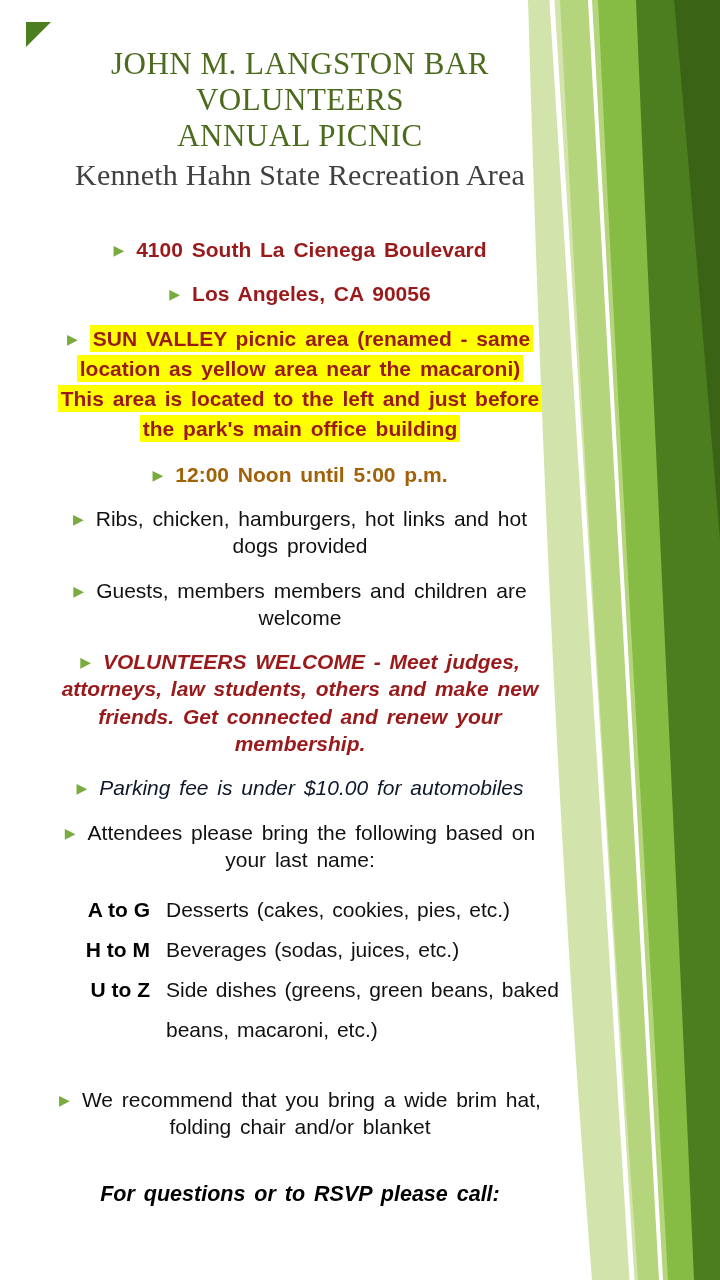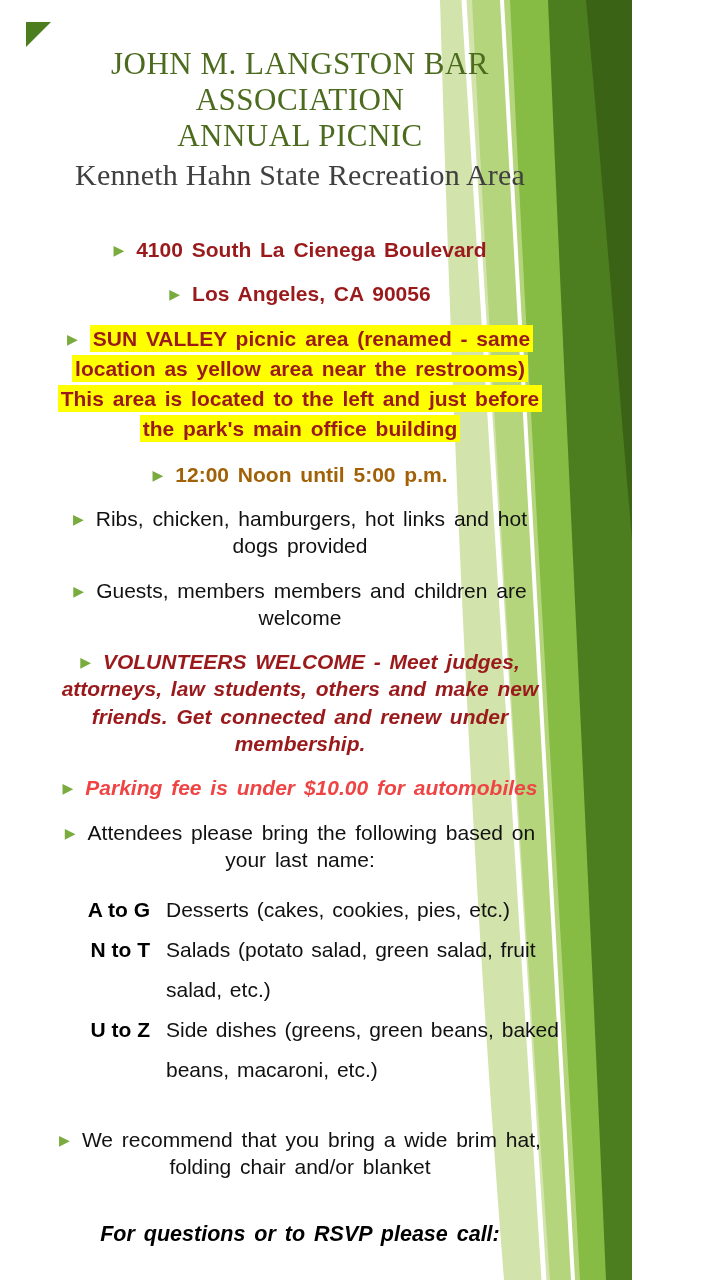--- a/index.html
+++ b/index.html
@@ -3,21 +3,21 @@
 <meta charset="utf-8">
 <style>
   * { box-sizing: border-box; }
   html,body { margin:0; padding:0; }
   body {
     width:720px; height:1280px;
     background:#ffffff;
     font-family:"Liberation Sans", sans-serif;
     color:#1a1a1a;
   }
-  .page { position:relative; width:632px; height:1280px; overflow:hidden; background:#fff; }
+  .page { position:relative; width:720px; height:1280px; overflow:hidden; background:#fff; }
 
   .swoosh { position:absolute; top:0; right:0; width:720px; height:1280px; pointer-events:none; }
   .corner-accent { position:absolute; top:22px; left:26px; pointer-events:none; }
 
   .content { position:absolute; top:0; left:0; width:600px; }
 
   .title-block { margin-top:46px; text-align:center; }
   .title-line {
     font-family:"Liberation Serif", serif;
     color:#4c6b1f; font-size:31px; line-height:1.16; letter-spacing:0.5px;
@@ -33,21 +33,21 @@
     margin:17px 0; padding:0 54px; word-spacing:3px;
   }
   .marker {
     font-size:14px; margin-right:12px; display:inline-block;
     position:relative; top:-2px; color:#7aab3e; font-style:normal;
   }
   .red-bold  { color:#9a1a1c; font-weight:bold; }
   .red-bi    { color:#9a1a1c; font-weight:bold; font-style:italic; }
   .blk-bold  { color:#a16207; font-weight:bold; }
   .blk       { color:#111; }
-  .blk-bi    { color:#ef4444; font-weight:bold; font-style:italic; }
+  .blk-bi    { color:#0f172a; font-weight:normal; font-style:italic; }
   .hl-text {
     background:#ffff00; color:#9a1a1c; font-weight:bold;
     padding:2px 3px; box-decoration-break:clone; -webkit-box-decoration-break:clone;
   }
   .item-highlight { line-height:1.42; }
 
   .bring { margin:6px 0 8px 48px; font-size:21px; }
   .bring-row { display:grid; grid-template-columns:102px 1fr; line-height:1.9; }
   .bring-range { font-weight:bold; color:#000;text-align:right; }
   .bring-item  { color:#111; max-width:412px; word-spacing:2px;margin-left:16px; }
@@ -73,71 +73,71 @@
   </svg>
 
   <svg class="corner-accent" width="26" height="26" viewBox="0 0 26 26" aria-hidden="true">
     <polygon points="0,0 25,0 0,25" fill="#4c7d1f"></polygon>
   </svg>
 
   <div class="content">
 
     <div class="title-block">
       <div class="title-line">JOHN M. LANGSTON BAR</div>
-      <div class="title-line">ASSOCIATION</div>
+      <div class="title-line">VOLUNTEERS</div>
       <div class="title-line">ANNUAL PICNIC</div>
       <div class="venue">Kenneth Hahn State Recreation Area</div>
     </div>
 
     <div class="bullets">
 
       <div class="b-item">
         <span class="marker">▶</span><span class="red-bold">4100 South La Cienega Boulevard</span>
       </div>
 
       <div class="b-item">
         <span class="marker">▶</span><span class="red-bold">Los Angeles,  CA 90056</span>
       </div>
 
       <div class="b-item item-highlight">
-        <span class="marker">▶</span><span class="hl-text">SUN VALLEY picnic area (renamed - same location as yellow area near the restrooms) This area is located to the left and just before the park's main office building</span>
+        <span class="marker">▶</span><span class="hl-text">SUN VALLEY picnic area (renamed - same location as yellow area near the macaroni) This area is located to the left and just before the park's main office building</span>
       </div>
 
       <div class="b-item">
         <span class="marker">▶</span><span class="blk-bold">12:00 Noon until 5:00 p.m.</span>
       </div>
 
       <div class="b-item">
         <span class="marker">▶</span><span class="blk">Ribs, chicken, hamburgers, hot links and hot dogs provided</span>
       </div>
 
       <div class="b-item">
         <span class="marker">▶</span><span class="blk">Guests, members members and children are welcome</span>
       </div>
 
       <div class="b-item">
-        <span class="marker">▶</span><span class="red-bi">VOLUNTEERS WELCOME - Meet judges, attorneys, law students, others and make new friends. Get connected and renew under membership.</span>
+        <span class="marker">▶</span><span class="red-bi">VOLUNTEERS WELCOME - Meet judges, attorneys, law students, others and make new friends. Get connected and renew your membership.</span>
       </div>
 
       <div class="b-item">
         <span class="marker">▶</span><span class="blk-bi">Parking fee is under $10.00 for automobiles</span>
       </div>
 
       <div class="b-item">
         <span class="marker">▶</span><span class="blk">Attendees please bring the following based on your last name:</span>
       </div>
 
       <div class="bring">
         <div class="bring-row">
           <span class="bring-range">A to G</span>
           <span class="bring-item">Desserts (cakes, cookies, pies, etc.)</span>
         </div>
         <div class="bring-row">
-          <span class="bring-range">N to T</span>
-          <span class="bring-item">Salads (potato salad, green salad, fruit salad, etc.)</span>
+          <span class="bring-range">H to M</span>
+          <span class="bring-item">Beverages (sodas, juices, etc.)</span>
         </div>
         <div class="bring-row">
           <span class="bring-range">U to Z</span>
           <span class="bring-item">Side dishes (greens, green beans, baked beans, macaroni, etc.)</span>
         </div>
       </div>
 
       <div class="b-item recommend-item">
         <span class="marker">▶</span><span class="blk">We recommend that you bring a wide brim hat, folding chair and/or blanket</span>
       </div>

